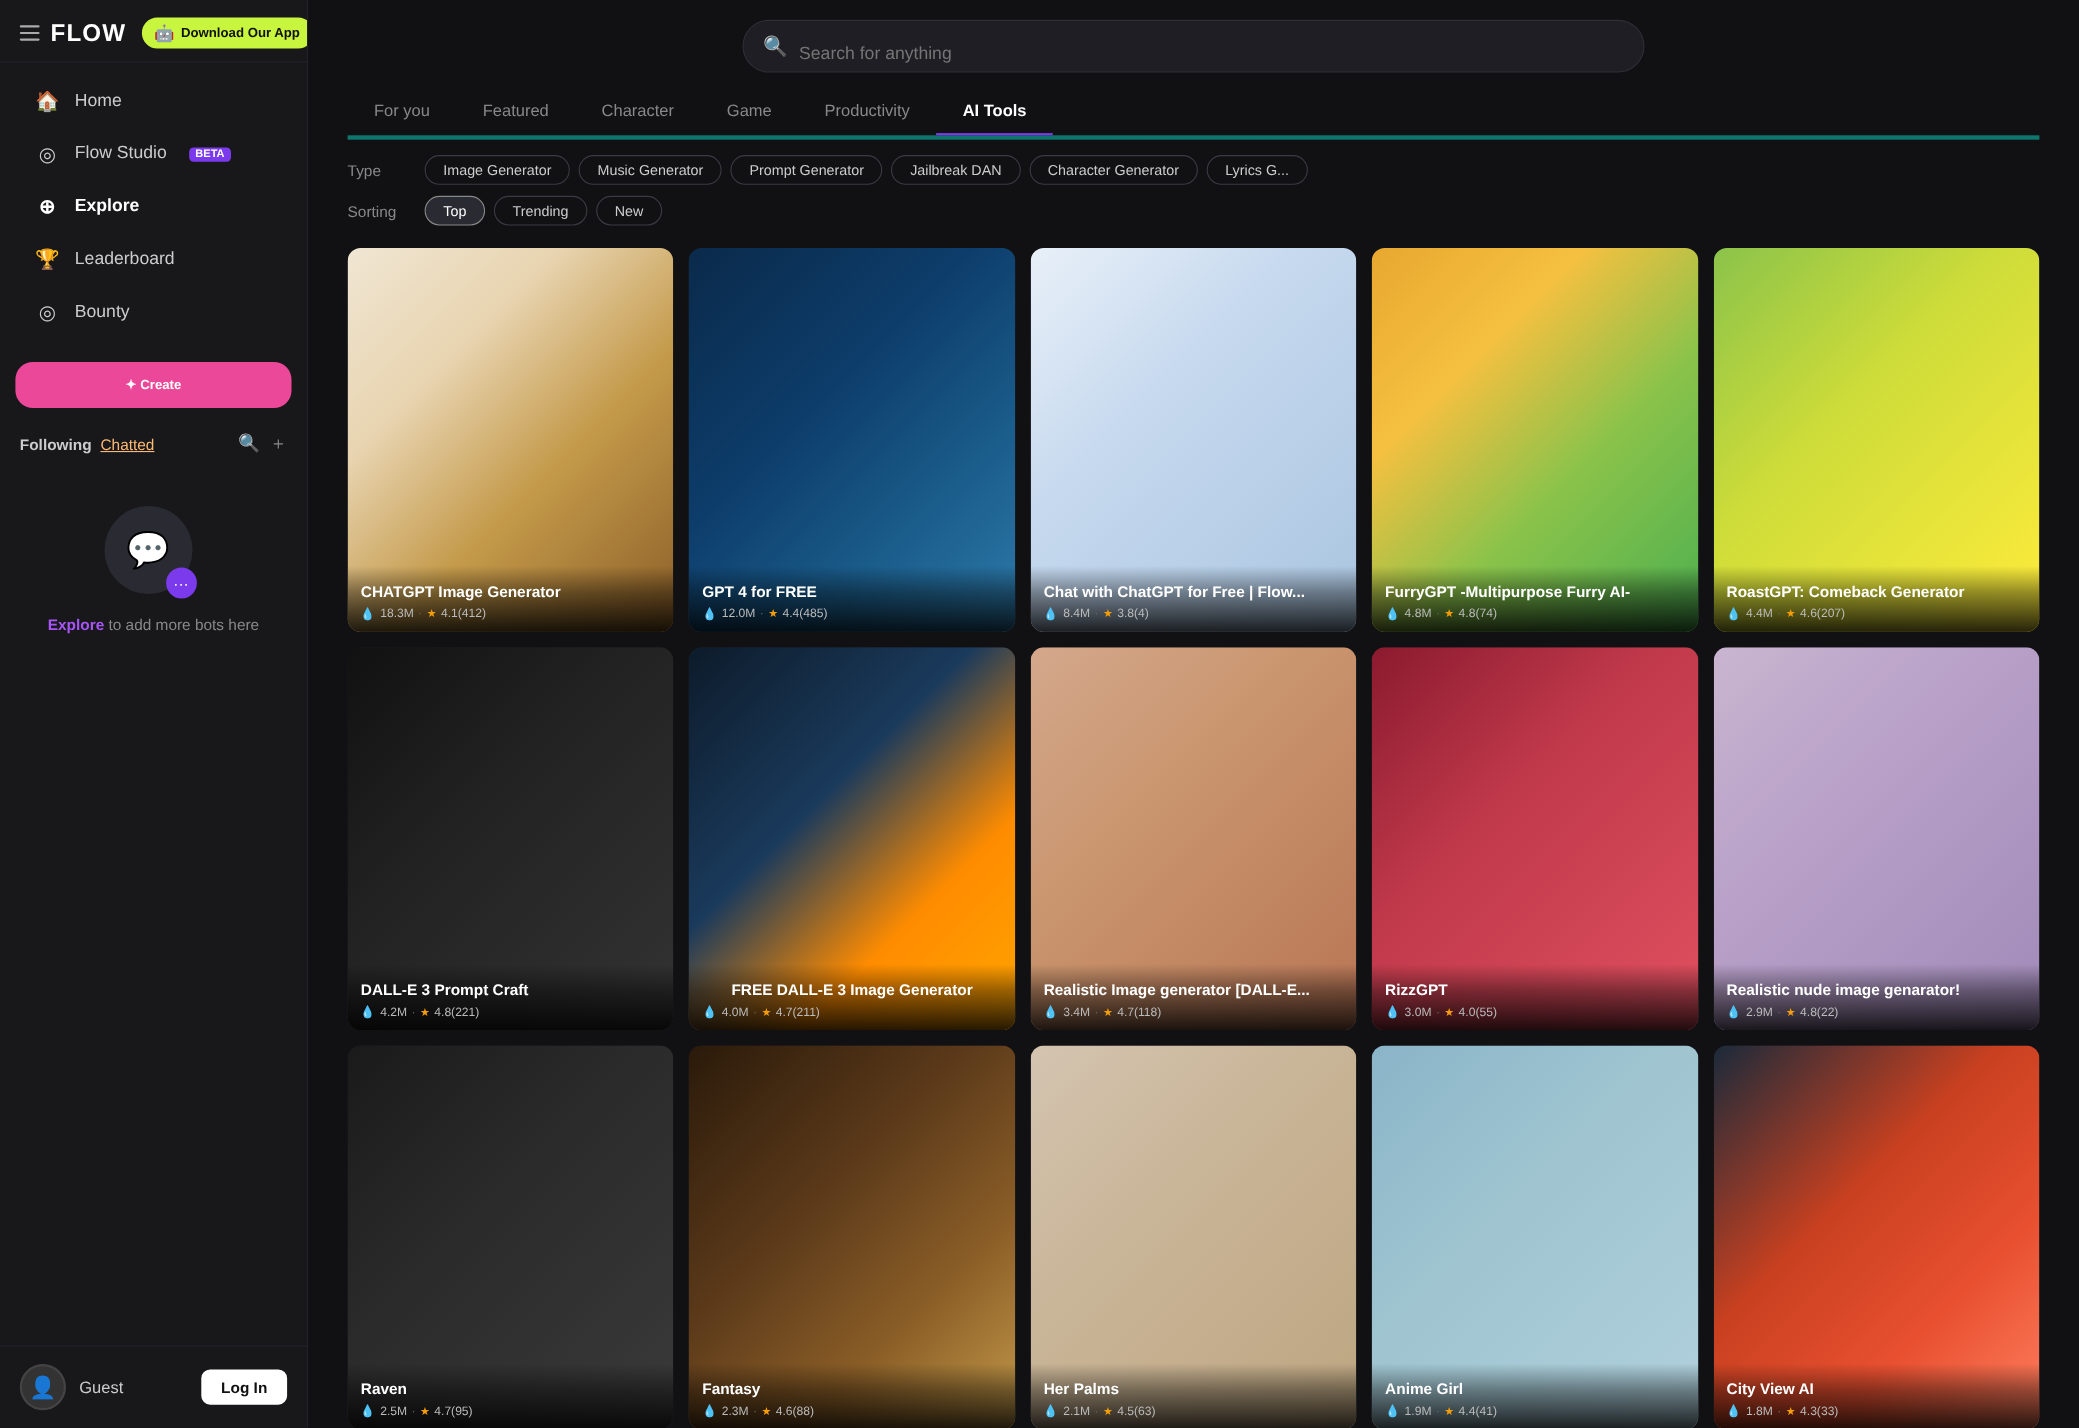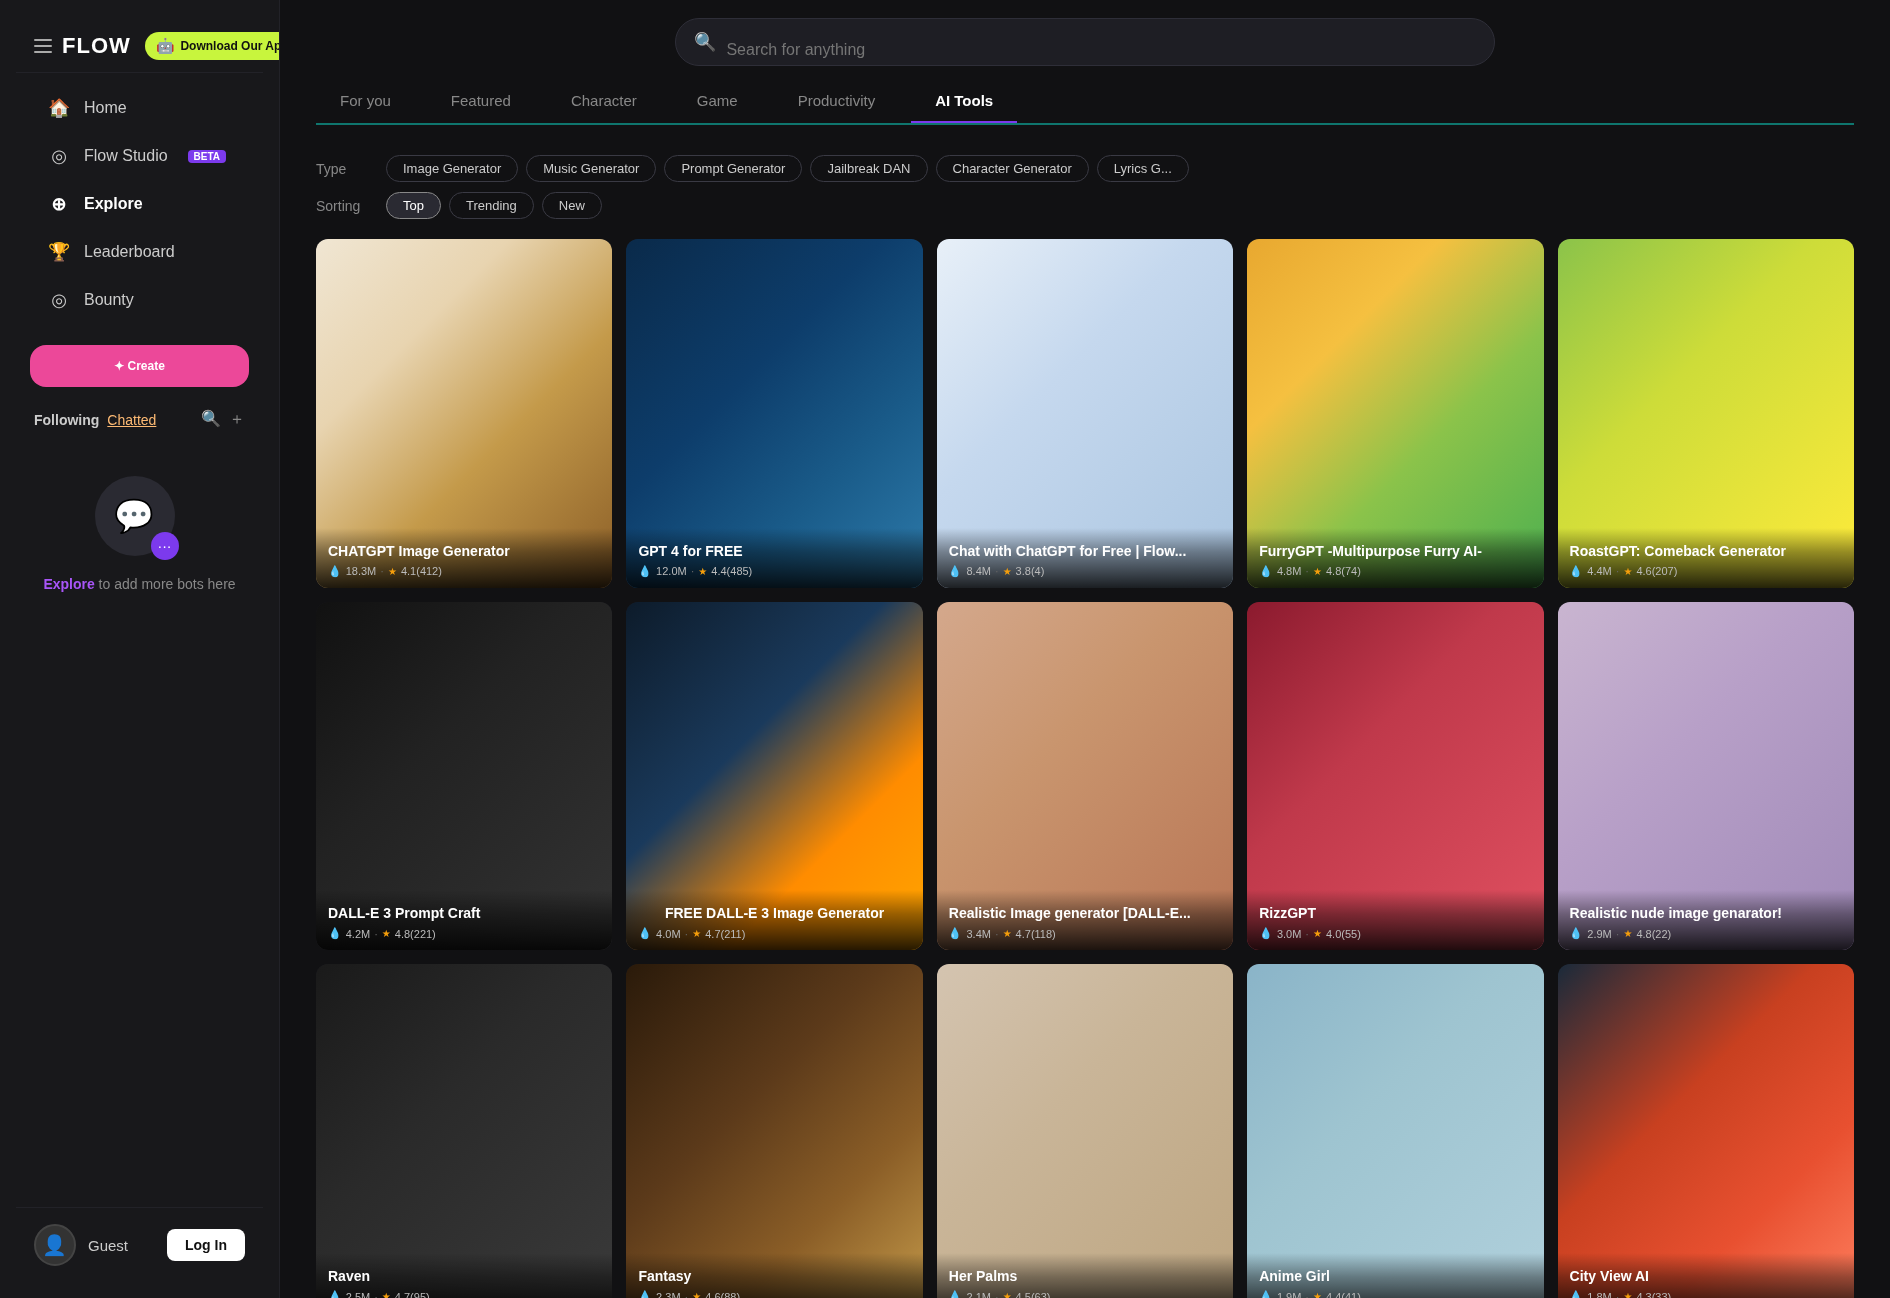--- a/index.html
+++ b/index.html
@@ -13,21 +13,21 @@
       width: 1890px;
     }
 
     
     .sidebar {
       width: 280px;
       min-width: 280px;
       background: #18181b;
       display: flex;
       flex-direction: column;
-      padding: 16px;
+      padding: 0;
       border-right: 1px solid #222228;
       height: 100vh;
       overflow-y: auto;
     }
     .sidebar-top {
       padding: 16px 18px 12px 18px;
       display: flex;
       align-items: center;
       gap: 10px;
       border-bottom: 1px solid #222228;
@@ -238,24 +238,24 @@
       outline: none;
       color: #aaa;
       font-size: 16px;
       width: 100%;
       margin-top: 15px;
     }
     .search-icon { color: #888; font-size: 18px; }
 
     .category-tabs {
       display: flex;
-      gap: 12px;
-      border-bottom: 2px solid #0f766e;
+      gap: 0;
+      border-bottom: 4px solid #0f766e;
       padding-bottom: 0;
-      margin-bottom: 16px;
+      margin-bottom: 0;
     }
     .cat-tab {
       padding: 10px 24px 12px;
       font-size: 15px;
       color: #888;
       cursor: pointer;
       border-bottom: 2px solid transparent;
       white-space: nowrap;
       transition: color 0.15s;
     }

